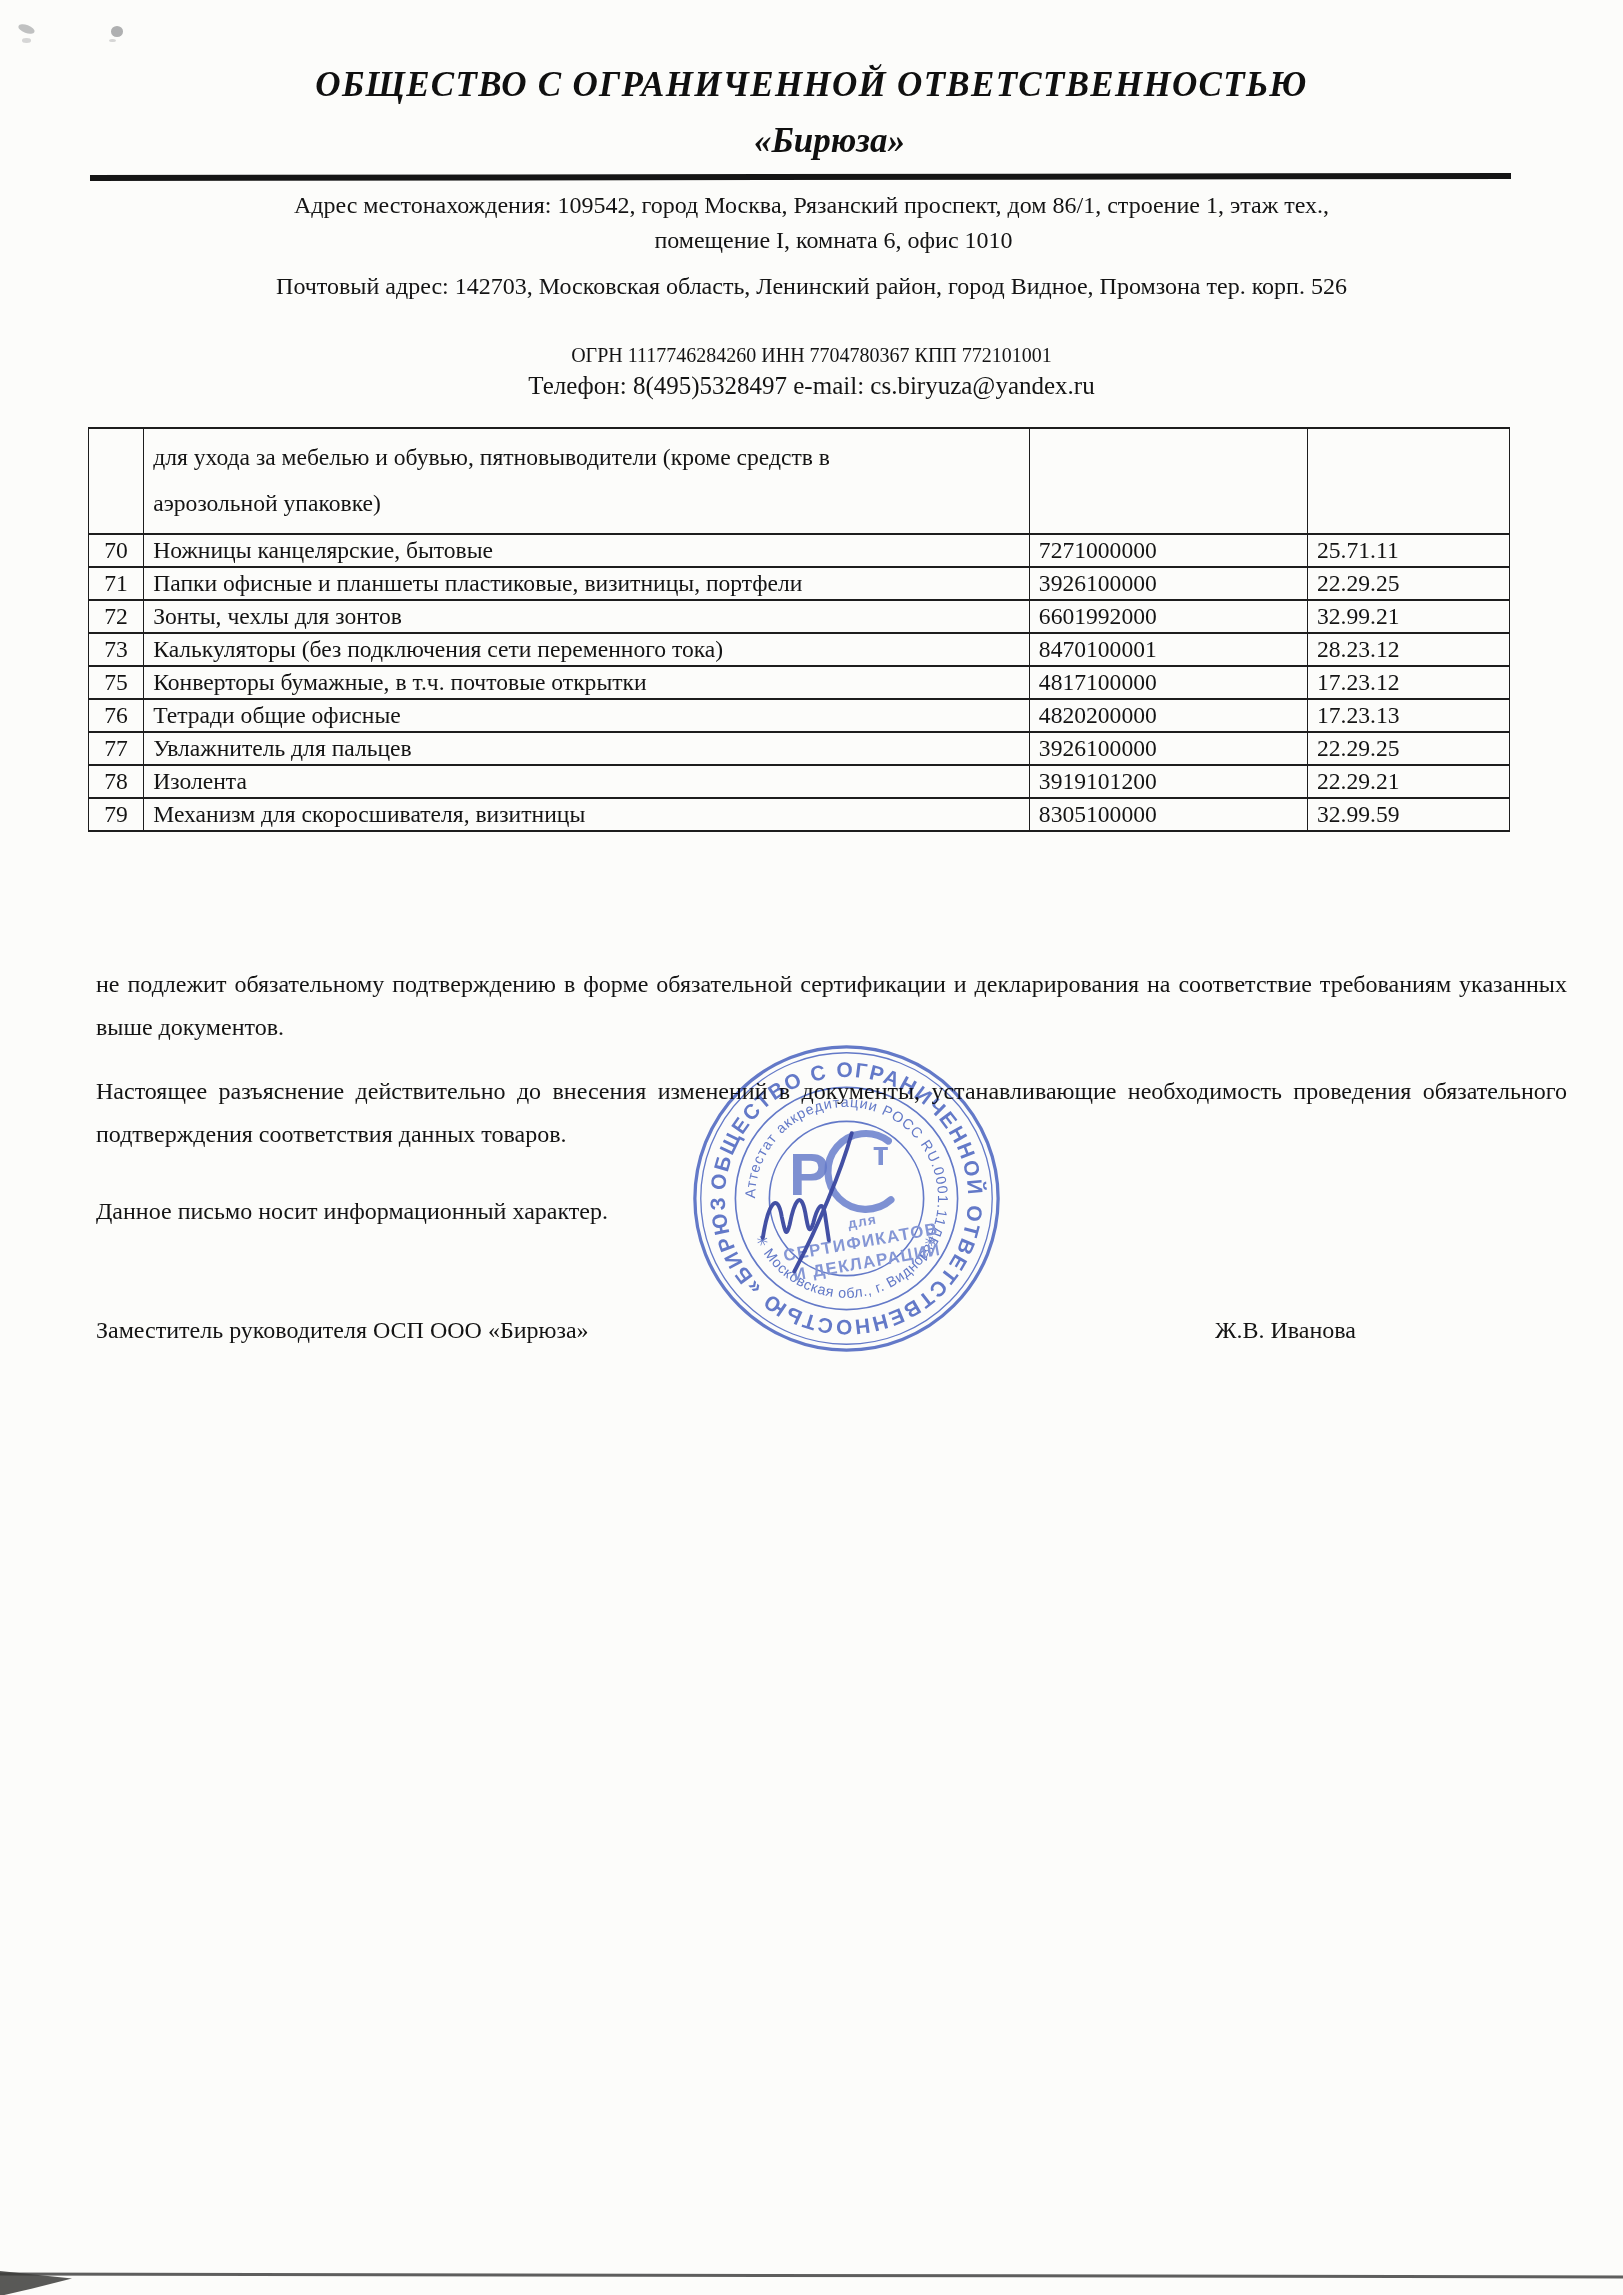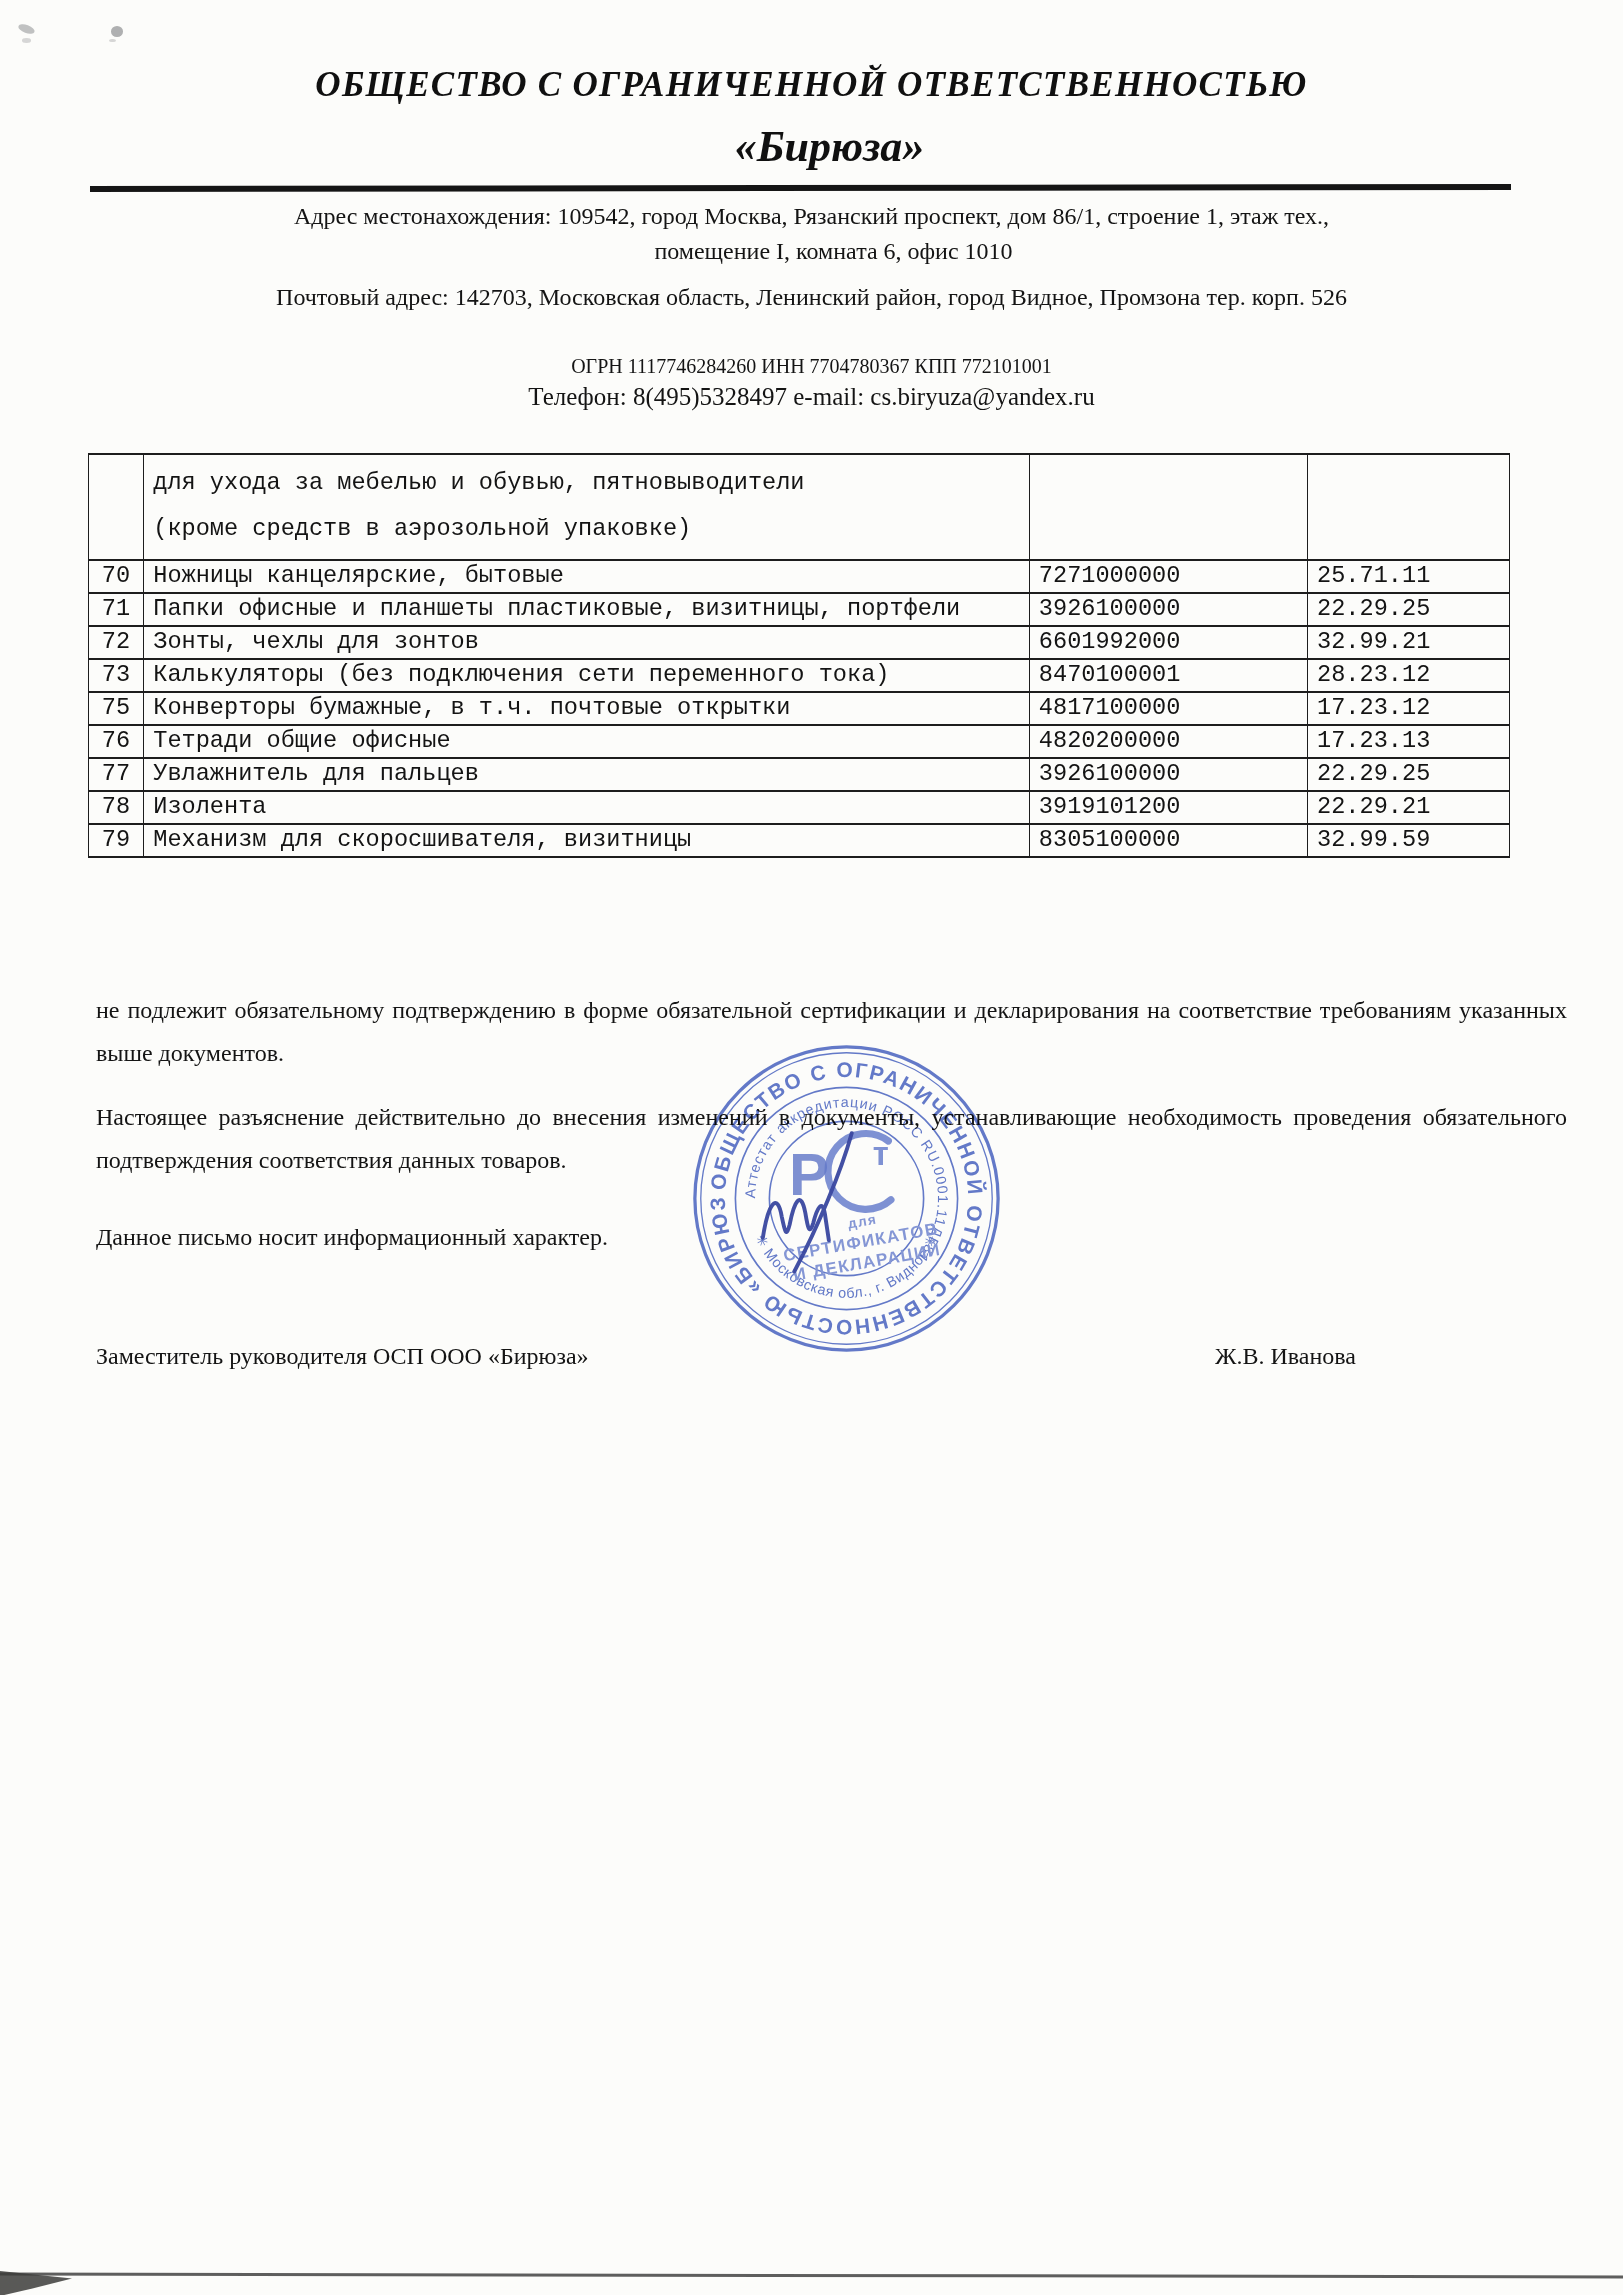--- a/index.html
+++ b/index.html
@@ -16,44 +16,43 @@
   .company-type {
     padding-top:65px;
     text-align:center;
     font-size:35px; font-weight:bold; font-style:italic;
     letter-spacing:1.3px;
     color:#101010;
   }
   .company-name {
     margin-top:15.7px;
     text-align:center;
-    font-size:44px; font-weight:bold; font-style:italic;
+    font-size:35px; font-weight:bold; font-style:italic;
     color:#101010;
     padding-left:36px;
   }
   .rule {
     margin:13px 0 0 90px;
     width:1421px; height:5.9px;
     background:#151515;
     transform:rotate(-0.08deg);
   }
   .addr-line { text-align:center; font-size:24px; line-height:1.3; }
   .addr-1 { margin-top:10.5px; }
   .addr-2 { margin-top:3.9px;padding-left:44px; }
   .addr-3 { margin-top:14.4px; }
   .reg-line { margin-top:42px; text-align:center; font-size:20px; }
   .contact-line { margin-top:5.2px; text-align:center; font-size:25px; }
   
   table.goods {
-    margin:42px 0 0 88px;
+    margin:27px 0 0 88px;
     width:1422px;
     border-collapse:collapse;
     table-layout:fixed;
     font-size:23.6px;
-    font-family:Liberation Mono, monospace;
   }
   table.goods td {
     border:1.3px solid #1d1d1d;
     border-top-width:2px;
     border-bottom-width:2px;
     padding:2px 9.2px 2.6px 9.2px;
     vertical-align:top;
     line-height:1.12;
     overflow:hidden;
     white-space:nowrap;

